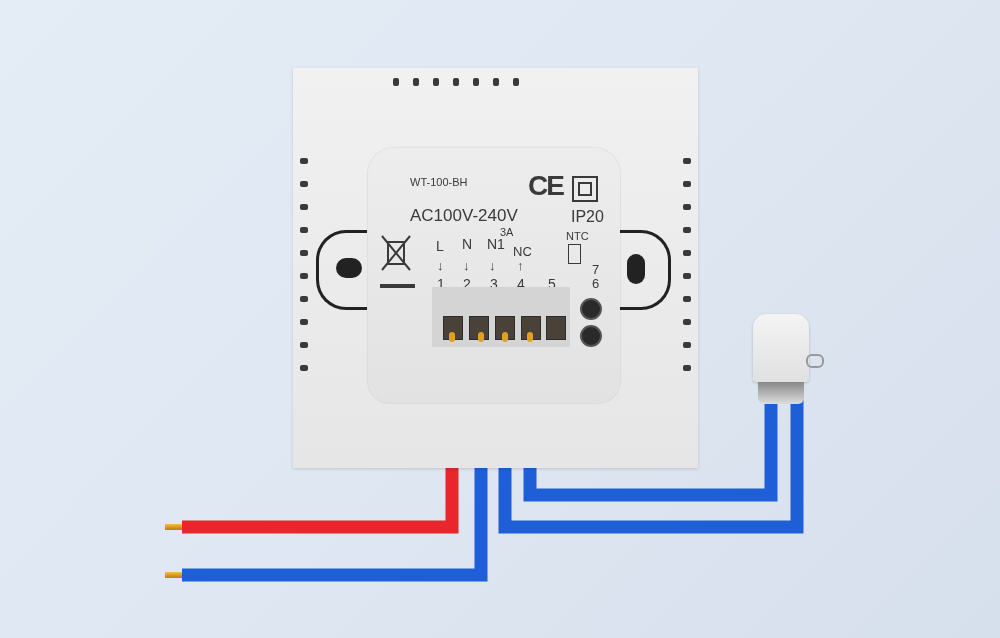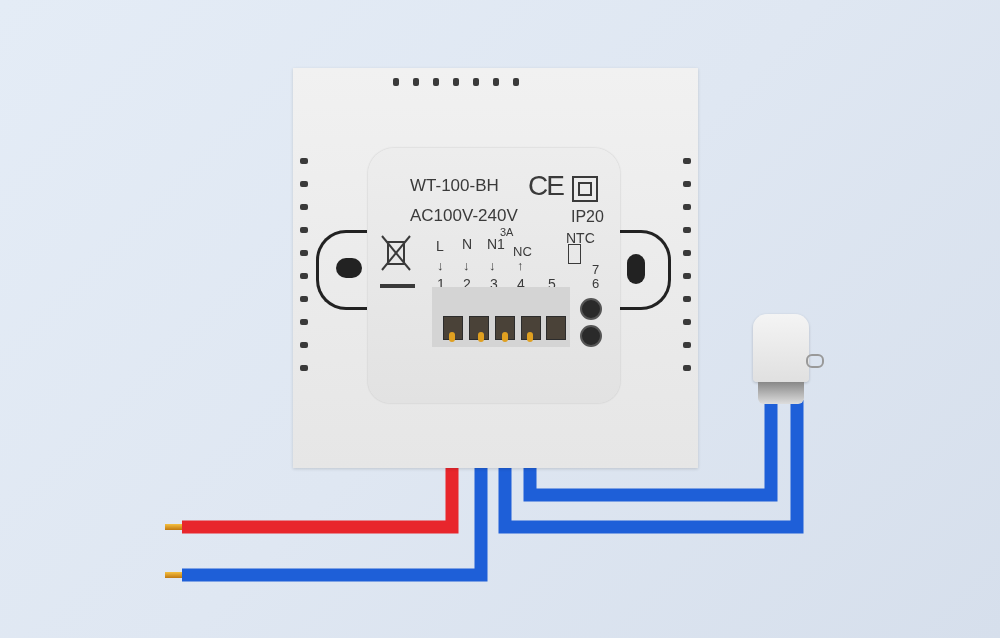--- a/index.html
+++ b/index.html
@@ -78,22 +78,22 @@
     <div class="vent"></div>
 </div>
 
 <div class="abs ear" style="left:316px;top:230px;border-radius:30px 0 0 30px;border-right:none"></div>
 <div class="abs" style="left:336px;top:258px;width:26px;height:20px;background:#222;border-radius:10px"></div>
 <div class="abs ear" style="left:620px;top:230px;border-radius:0 30px 30px 0;border-left:none"></div>
 <div class="abs" style="left:627px;top:254px;width:18px;height:30px;background:#222;border-radius:9px"></div>
 
 <div class="abs module"></div>
 
-<div class="abs txt" style="left:410px;top:176px;font-size:17px">WT-100-BH</div>
-<div class="abs txt" style="left:528px;top:170px;font-size:28px;font-weight:normal;letter-spacing:-2px">CE</div>
+<div class="abs txt" style="left:410px;top:176px;font-size:11px">WT-100-BH</div>
+<div class="abs txt" style="left:528px;top:170px;font-size:28px;font-weight:bold;letter-spacing:-2px">CE</div>
 <div class="abs" style="left:572px;top:176px;width:22px;height:22px;border:2px solid #3a3a3a">
   <div style="margin:4px;width:10px;height:10px;border:2px solid #3a3a3a"></div>
 </div>
 <div class="abs txt" style="left:410px;top:206px;font-size:17px">AC100V-240V</div>
 <div class="abs txt" style="left:571px;top:208px;font-size:16px">IP20</div>
 <div class="abs txt" style="left:500px;top:226px;font-size:11px">3A</div>
 
 <div class="abs" style="left:380px;top:234px;width:32px;height:38px">
   <svg width="32" height="38">
       <rect x="8" y="8" width="16" height="22" fill="none" stroke="#3a3a3a" stroke-width="2"></rect>
@@ -110,21 +110,21 @@
 <div class="abs txt" style="left:437px;top:258px;font-size:13px">↓</div>
 <div class="abs txt" style="left:463px;top:258px;font-size:13px">↓</div>
 <div class="abs txt" style="left:489px;top:258px;font-size:13px">↓</div>
 <div class="abs txt" style="left:517px;top:258px;font-size:13px">↑</div>
 <div class="abs txt" style="left:437px;top:276px;font-size:14px">1</div>
 <div class="abs txt" style="left:463px;top:276px;font-size:14px">2</div>
 <div class="abs txt" style="left:490px;top:276px;font-size:14px">3</div>
 <div class="abs txt" style="left:517px;top:276px;font-size:14px">4</div>
 <div class="abs txt" style="left:548px;top:276px;font-size:14px">5</div>
 
-<div class="abs txt" style="left:566px;top:230px;font-size:14px">NTC</div>
+<div class="abs txt" style="left:566px;top:230px;font-size:11px">NTC</div>
 <div class="abs" style="left:568px;top:244px;width:11px;height:18px;border:1px solid #3a3a3a"></div>
 <div class="abs txt" style="left:592px;top:262px;font-size:13px">7</div>
 <div class="abs txt" style="left:592px;top:276px;font-size:13px">6</div>
 
 <div class="abs terminal-block"></div>
 <div class="abs slot" style="left:443px"></div>
 <div class="abs slot" style="left:469px"></div>
 <div class="abs slot" style="left:495px"></div>
 <div class="abs slot" style="left:521px"></div>
 <div class="abs slot" style="left:546px"></div>

